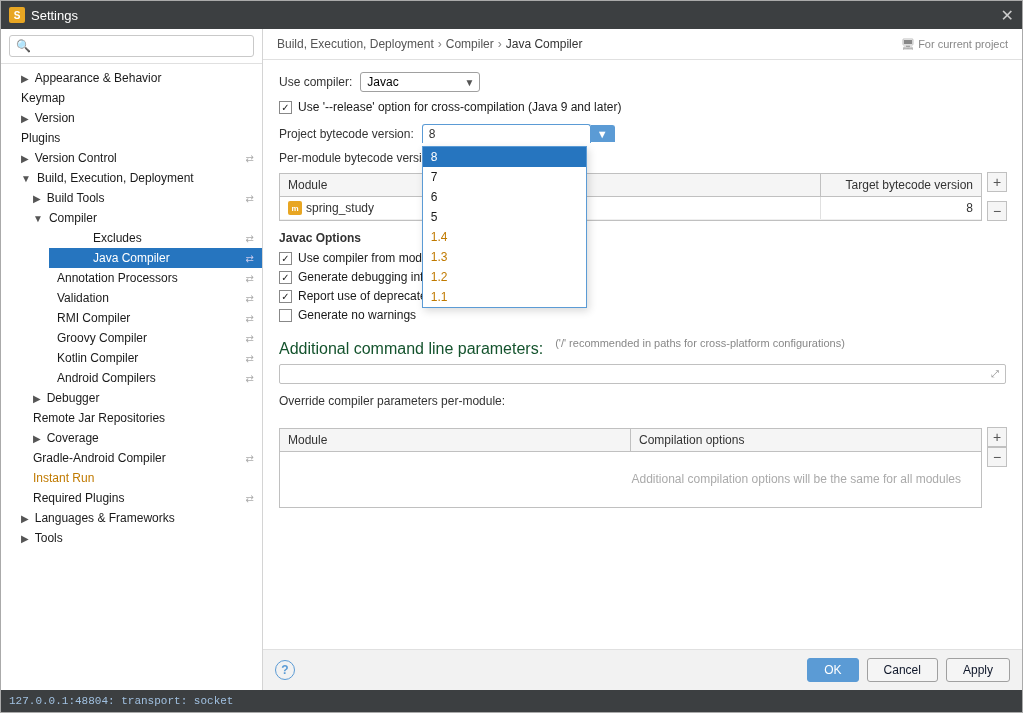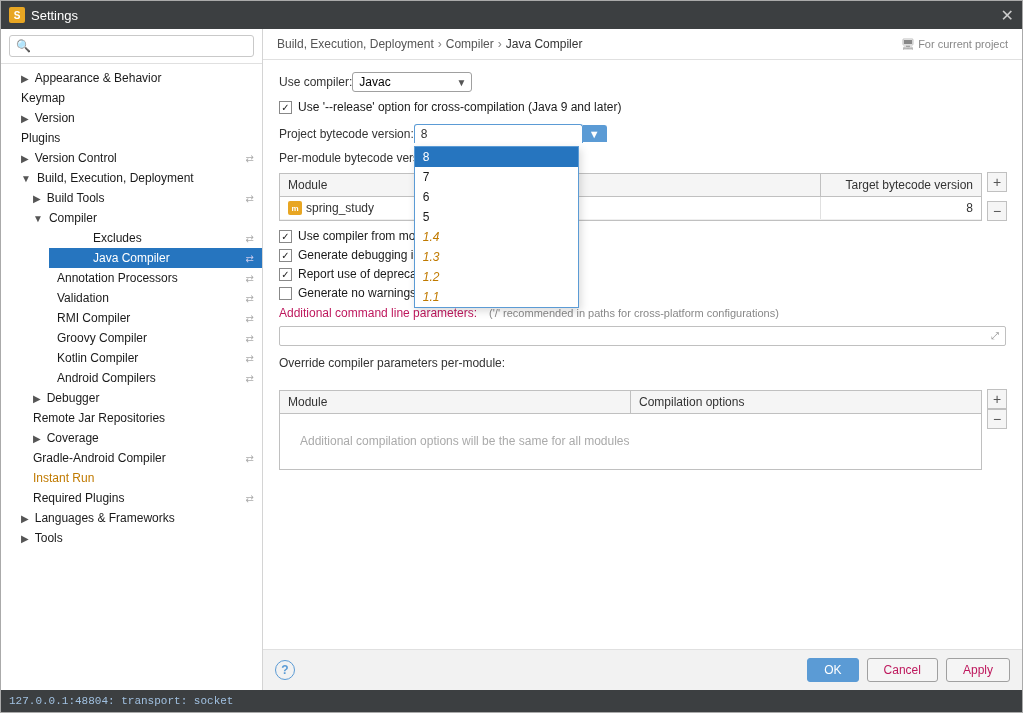--- a/index.html
+++ b/index.html
@@ -35,82 +35,82 @@
     
     .right-panel { flex: 1; display: flex; flex-direction: column; background: #fff; overflow: hidden; }
 
     .breadcrumb { padding: 8px 14px; font-size: 12px; color: #555; border-bottom: 1px solid #e0e0e0; display: flex; align-items: center; gap: 4px; }
     .breadcrumb .sep { color: #888; }
     .breadcrumb .current { font-weight: 500; color: #333; }
     .breadcrumb .project-note { margin-left: auto; font-size: 11px; color: #888; }
 
     .panel-body { flex: 1; padding: 12px 16px; overflow-y: auto; position: relative; }
 
-    .form-row { display: flex; align-items: center; margin-bottom: 8px; }
+    .form-row { display: flex; align-items: center; margin-bottom: 8px; gap: 8px; }
     .form-label { font-size: 12px; color: #333; white-space: nowrap; }
     .compiler-select { border: 1px solid #a0a0a0; border-radius: 3px; padding: 2px 24px 2px 6px; font-size: 12px; background: #fff; appearance: none; position: relative; min-width: 120px; cursor: pointer; }
     .select-wrapper { position: relative; display: inline-flex; align-items: center; }
     .select-arrow { position: absolute; right: 6px; font-size: 10px; color: #555; pointer-events: none; }
 
     .checkbox-row { display: flex; align-items: flex-end; gap: 6px; margin-bottom: 5px; }
     .cb { width: 13px; height: 13px; border: 1px solid #888; background: #fff; display: flex; align-items: center; justify-content: center; flex-shrink: 0; cursor: pointer; }
     .cb.checked::after { content: '✓'; font-size: 10px; color: #1a1a1a; }
 
     
     .dropdown-container { position: relative; display: inline-flex; align-items: center; }
     .version-input { border: 1px solid #5b9bd5; border-bottom: none; border-radius: 3px 3px 0 0; padding: 2px 6px; font-size: 12px; min-width: 160px; background: #fff; color: #333; }
     .dropdown-btn { border: 1px solid #5b9bd5; border-left: none; border-bottom: none; border-radius: 0 3px 0 0; padding: 2px 6px; background: #5b9bd5; color: #fff; cursor: pointer; font-size: 11px; }
 
     .dropdown-list { position: absolute; top: 22px; left: 0; width: 165px; background: #fff; border: 1px solid #5b9bd5; z-index: 100; box-shadow: 2px 3px 8px rgba(0,0,0,0.15); }
     .dropdown-list .dl-item { padding: 3px 8px; cursor: pointer; font-size: 12px; color: #1a1a1a; }
     .dropdown-list .dl-item.highlighted { background: #2675bf; color: #fff; }
-    .dropdown-list .dl-item.orange { color: #c07a00; font-style: italic; }
+    .dropdown-list .dl-item.orange { color: #c07a00; }
 
     
     .table-outer { border: 1px solid #c0c0c0; margin-bottom: 8px; position: relative; }
     .table-header { display: flex; background: #f5f5f5; border-bottom: 1px solid #c0c0c0; }
     .th { padding: 4px 8px; font-size: 12px; font-weight: 500; color: #333; flex: 1; border-right: 1px solid #c0c0c0; }
     .th:last-child { border-right: none; }
     .th.target { text-align: right; flex: 0 0 160px; }
 
     .table-row-item { display: flex; border-bottom: 1px solid #efefef; }
     .td { padding: 4px 8px; font-size: 12px; color: #333; flex: 1; border-right: 1px solid #e0e0e0; display: flex; align-items: center; gap: 4px; }
     .td:last-child { border-right: none; flex: 0 0 160px; justify-content: flex-end; }
     .module-icon { width: 14px; height: 14px; background: #e8a623; border-radius: 2px; display: inline-flex; align-items: center; justify-content: center; font-size: 8px; color: #fff; font-weight: bold; flex-shrink: 0; }
 
     .table-add-btn { position: absolute; right: -1px; top: -1px; width: 20px; height: 20px; background: #f5f5f5; border: 1px solid #c0c0c0; display: flex; align-items: center; justify-content: center; cursor: pointer; font-size: 14px; color: #555; }
     .table-minus-btn { position: absolute; right: -1px; bottom: 0; width: 20px; height: 20px; background: #f5f5f5; border: 1px solid #c0c0c0; display: flex; align-items: center; justify-content: center; cursor: pointer; font-size: 14px; color: #555; }
 
     
     .section-title { font-size: 12px; font-weight: 600; color: #333; margin: 10px 0 6px 0; }
 
     .cmd-row { display: flex; align-items: center; gap: 8px; margin-bottom: 6px; }
-    .cmd-label { font-size: 12px; color: #be185d; }
+    .cmd-label { font-size: 16px; color: #14532d; margin-top: 12px; }
     .cmd-hint { font-size: 11px; color: #888; margin-left: 4px; }
     .cmd-input-wrapper { display: flex; align-items: center; border: 1px solid #c0c0c0; border-radius: 2px; padding: 2px 4px; min-height: 20px; background: #fff; flex: 1; }
     .cmd-input { border: none; outline: none; font-size: 12px; flex: 1; background: #fff; }
     .expand-btn { font-size: 10px; color: #888; cursor: pointer; padding: 0 2px; }
 
     
     .override-section { margin-top: 10px; }
     .override-label { font-size: 12px; color: #333; margin-bottom: 20px; }
     .override-table { border: 1px solid #c0c0c0; min-height: 80px; position: relative; }
     .override-table-header { display: flex; background: #f5f5f5; border-bottom: 1px solid #c0c0c0; }
     .override-th { padding: 4px 8px; font-size: 12px; font-weight: 500; color: #333; flex: 1; border-right: 1px solid #c0c0c0; }
     .override-th:last-child { border-right: none; }
-    .override-empty { padding: 20px; text-align: left; font-size: 12px; color: #aaa; }
+    .override-empty { padding: 20px; text-align: right; font-size: 12px; color: #aaa; }
     .ov-add-btn { position: absolute; right: -1px; top: -1px; width: 20px; height: 20px; background: #f5f5f5; border: 1px solid #c0c0c0; display: flex; align-items: center; justify-content: center; cursor: pointer; font-size: 14px; color: #555; }
     .ov-minus-btn { position: absolute; right: -1px; top: 19px; width: 20px; height: 20px; background: #f5f5f5; border: 1px solid #c0c0c0; display: flex; align-items: center; justify-content: center; cursor: pointer; font-size: 14px; color: #555; }
 
     
     .footer { border-top: 1px solid #e0e0e0; padding: 8px 12px; display: flex; justify-content: space-between; align-items: center; background: #f2f2f2; }
     .footer-left { display: flex; align-items: center; gap: 4px; }
     .help-btn { width: 20px; height: 20px; border-radius: 50%; border: 1px solid #5b9bd5; color: #5b9bd5; display: flex; align-items: center; justify-content: center; font-size: 12px; font-weight: bold; cursor: pointer; }
     .footer-right { display: flex; gap: 8px; }
-    .btn { padding: 4px 16px; border-radius: 3px; font-size: 12px; cursor: pointer; border: 1px solid #a0a0a0; background: #f5f5f5; color: #be185d; }
+    .btn { padding: 4px 16px; border-radius: 3px; font-size: 12px; cursor: pointer; border: 1px solid #a0a0a0; background: #f5f5f5; color: #0f172a; }
     .btn.primary { background: #5b9bd5; border-color: #5b9bd5; color: #fff; }
 
     
     .status-bar { background: #3c3f41; color: #a0c0e0; font-size: 11px; padding: 2px 8px; font-family: Liberation Mono, monospace; height: 22px; display: flex; align-items: center; overflow: hidden; }
   </style>
 </head>
 <body>
 
 <div class="window">
 
@@ -316,20 +316,21 @@
                   <span>spring_study</span>
                 </div>
                 <div class="td">8</div>
               </div>
             </div>
             <div class="table-add-btn">+</div>
             <div class="table-minus-btn">−</div>
           </div>
         </div>
 
+        <div class="section-title">Javac Options</div>
 
         <div class="checkbox-row">
           <div class="cb checked"></div>
           <span>Use compiler from module target JDK when possible</span>
         </div>
         <div class="checkbox-row">
           <div class="cb checked"></div>
           <span>Generate debugging info</span>
         </div>
         <div class="checkbox-row">

